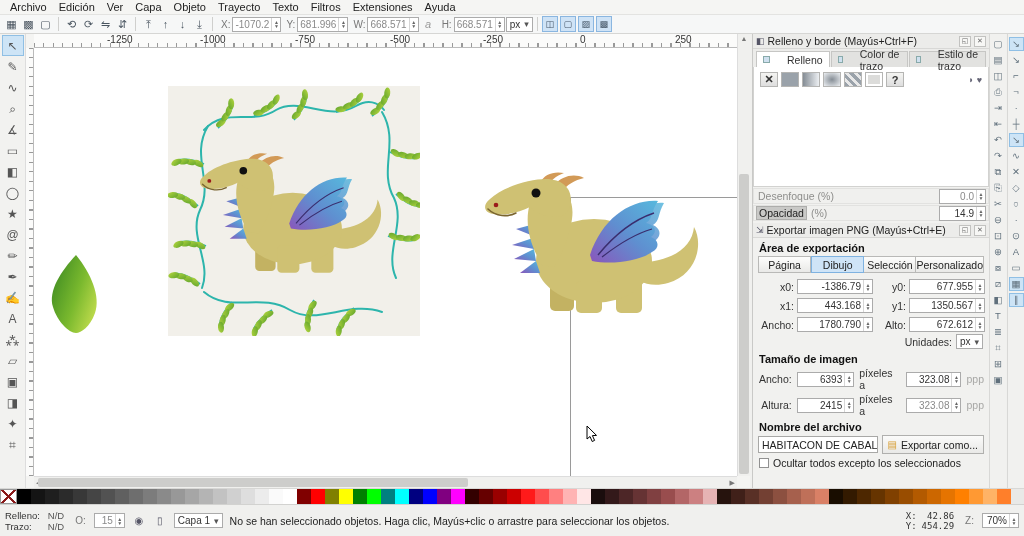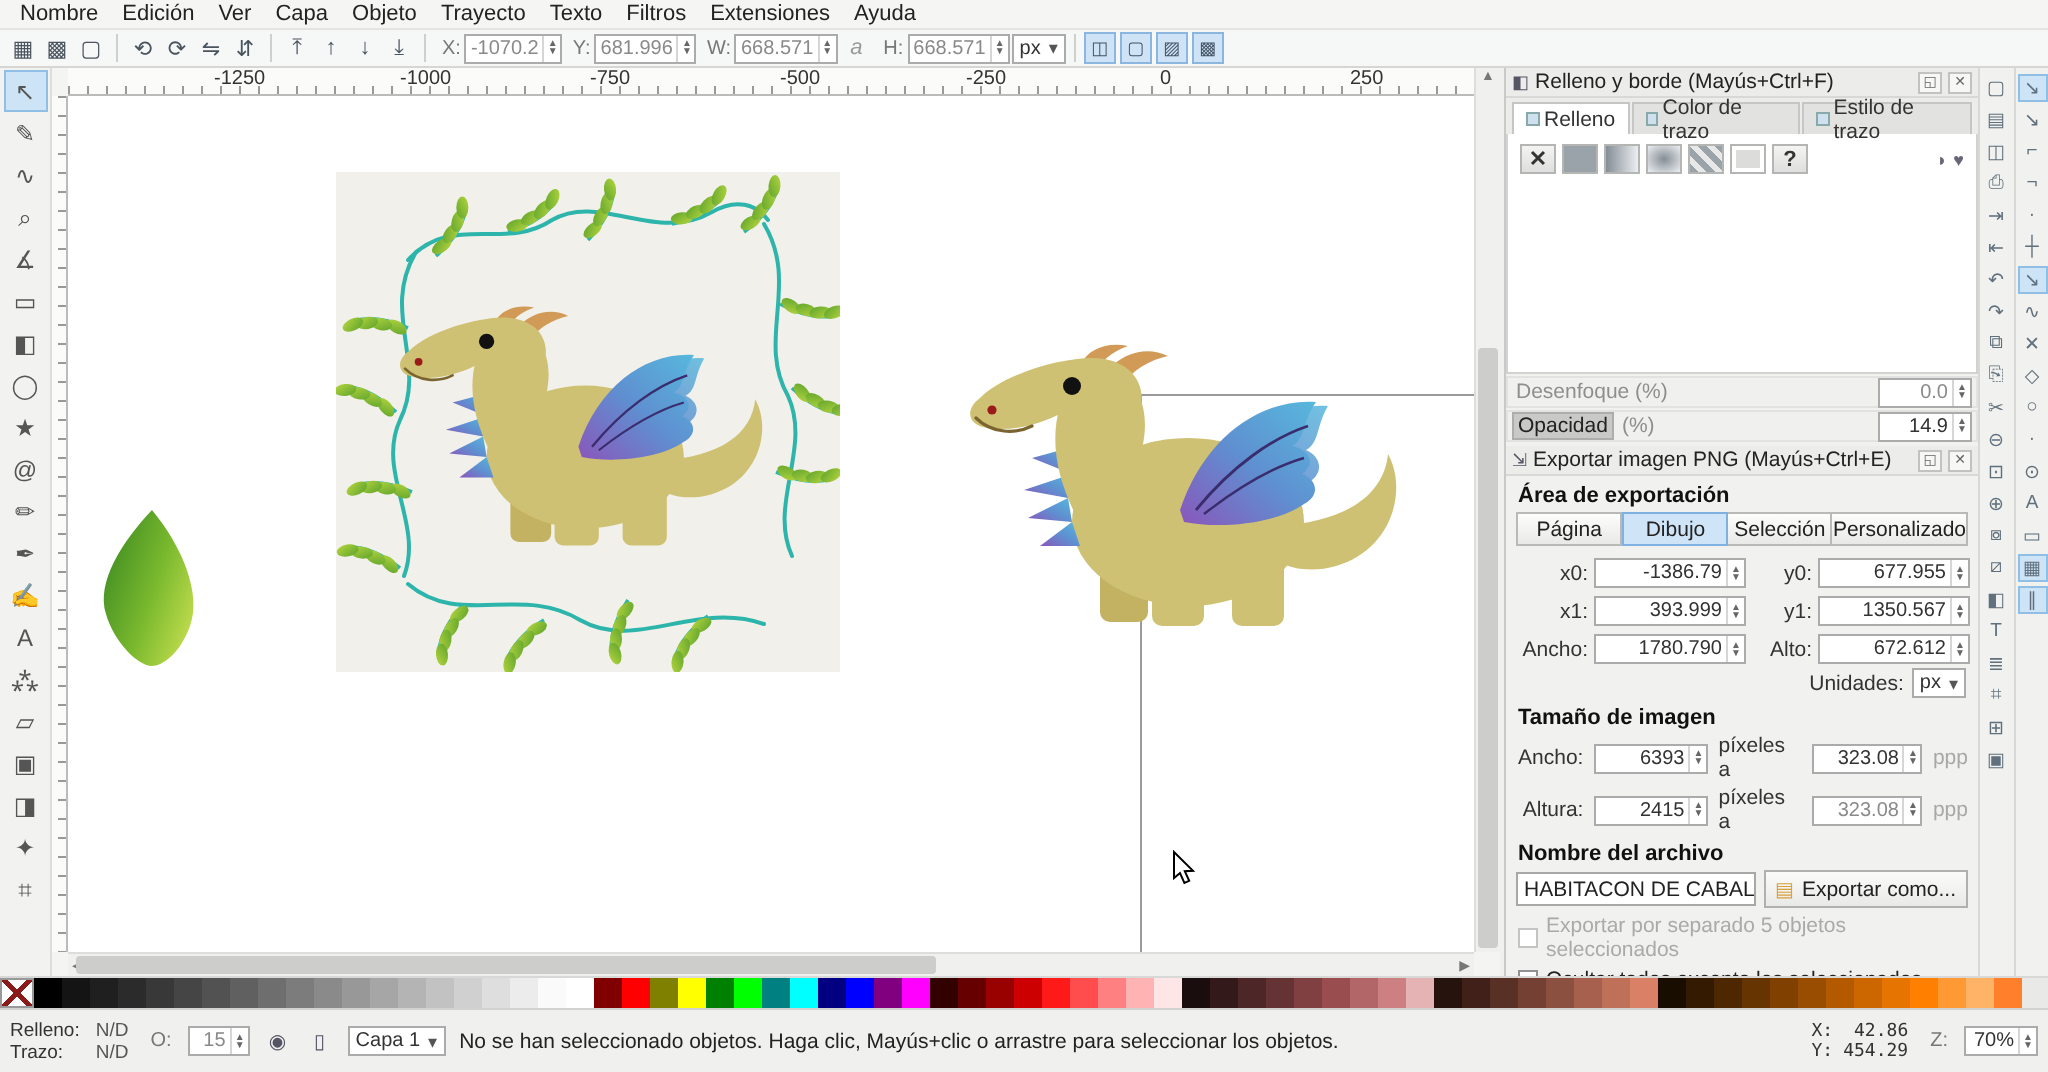--- a/index.html
+++ b/index.html
@@ -39,21 +39,21 @@
   .hscroll{position:absolute;left:8px;right:13px;bottom:0;height:12px;background:#f0f0ee;border-top:1px solid #ddd;display:flex;align-items:center;justify-content:space-between;font-size:7px;color:#777;padding:0 2px}
   .hthumb{position:absolute;left:4px;top:1px;height:9px;width:430px;background:#cdcdcb;border-radius:2px}
   .cursor{position:absolute;left:552px;top:377px;width:12px;height:18px}
   
   #panel{position:absolute;left:752px;top:34px;width:237px;height:454px;background:#f1f1ef;border-left:1px solid #c9c9c7;overflow:hidden}
   .phead{display:flex;align-items:center;height:15px;background:#ececea;border-bottom:1px solid #d8d8d6;font-size:10.5px;padding:0 3px;gap:3px;color:#222}
   .phead .pticon{font-size:9px;color:#556}
   .phead .ttl{flex:1;white-space:nowrap;overflow:hidden}
   .hbtn{width:12px;height:11px;border:1px solid #c2c2c0;background:#f7f7f5;font-size:7px;display:flex;align-items:center;justify-content:center;color:#666}
   .tabs{display:flex;height:18px;padding:2px 3px 0;gap:1px;background:#ececea}
-  .tab{border:1px solid #c6c6c4;border-bottom:none;background:#e2e2e0;padding:0 6px;font-size:10.5px;display:flex;align-items:center;gap:2px;color:#333}
+  .tab{border:1px solid #c6c6c4;border-bottom:none;background:#e2e2e0;padding:0 6px;font-size:10.5px;display:flex;align-items:center;gap:17px;color:#333}
   .tab.active{background:#fff}
   .tabdot{width:7px;height:7px;border:1px solid #8aa;background:#cfe0ef}
   .fillbody{background:#fff;border:1px solid #d2d2d0;border-top:none;height:120px;padding:5px 6px}
   .stylerow{display:flex;align-items:center;gap:3px}
   .stybtn{width:18px;height:15px;border:1px solid #b5b5b3;background:linear-gradient(#f4f4f2,#dedede);display:flex;align-items:center;justify-content:center;font-size:11px;font-weight:bold;color:#333}
   .sq-flat{background:#9aa2aa}
   .sq-lin{background:linear-gradient(90deg,#858d95,#eceff2)}
   .sq-rad{background:radial-gradient(#858d95,#eceff2)}
   .sq-pat{background:repeating-linear-gradient(45deg,#9aa2aa 0 3px,#e8e8e8 3px 6px)}
   .sq-sw{background:#dcdcda;box-shadow:inset 0 0 0 2px #fff}
@@ -100,21 +100,21 @@
   .fs-ind .k{color:#333}.fs-ind .vv{color:#555}
   .sicon{width:14px;height:14px;display:flex;align-items:center;justify-content:center;color:#556;font-size:10px}
   .msg{flex:1;white-space:nowrap;overflow:hidden;text-overflow:ellipsis;color:#222;font-size:10.5px}
   .xy{display:grid;grid-template-columns:auto auto;gap:0 5px;font-size:9px;text-align:right;font-family:"DejaVu Sans Mono",monospace;color:#333}
   .vine{stroke:#2db5ac;stroke-width:2;fill:none;stroke-linecap:round}
 </style>
 </head>
 <body>
 
 <div class="menubar" id="menubar">
-    <span class="menu-item">Nombre</span>
+    <span class="menu-item">Archivo</span>
     <span class="menu-item">Edición</span>
     <span class="menu-item">Ver</span>
     <span class="menu-item">Capa</span>
     <span class="menu-item">Objeto</span>
     <span class="menu-item">Trayecto</span>
     <span class="menu-item">Texto</span>
     <span class="menu-item">Filtros</span>
     <span class="menu-item">Extensiones</span>
     <span class="menu-item">Ayuda</span>
   </div>
@@ -385,21 +385,21 @@
         <span class="v" style="flex:1">-1386.79</span>
         <i class="ud"></i>
       </span>
     <span class="lab">y0:</span>
     <span class="spin dark">
         <span class="v" style="flex:1">677.955</span>
         <i class="ud"></i>
       </span>
     <span class="lab">x1:</span>
     <span class="spin dark">
-        <span class="v" style="flex:1">393.999</span>
+        <span class="v" style="flex:1">443.168</span>
         <i class="ud"></i>
       </span>
     <span class="lab">y1:</span>
     <span class="spin dark">
         <span class="v" style="flex:1">1350.567</span>
         <i class="ud"></i>
       </span>
     <span class="lab">Ancho:</span>
     <span class="spin dark">
         <span class="v" style="flex:1">1780.790</span>
@@ -448,24 +448,20 @@
 
   <div class="sect">Nombre del archivo</div>
   <div class="filerow">
     <span class="txt">HABITACON DE CABALLEROS\manta.png</span>
     <span class="btn">
         <span class="btnico">▤</span>
         <span>Exportar como...</span>
       </span>
   </div>
 
-  <div class="cbrow disabled">
-    <span class="cb"></span>
-    <span>Exportar por separado 5 objetos seleccionados</span>
-  </div>
   <div class="cbrow">
     <span class="cb"></span>
     <span>Ocultar todos excepto los seleccionados</span>
   </div>
 
 </div>
 
 <div class="vcol" id="cmdcol">
     <span class="vico">▢</span>
     <span class="vico">▤</span>

